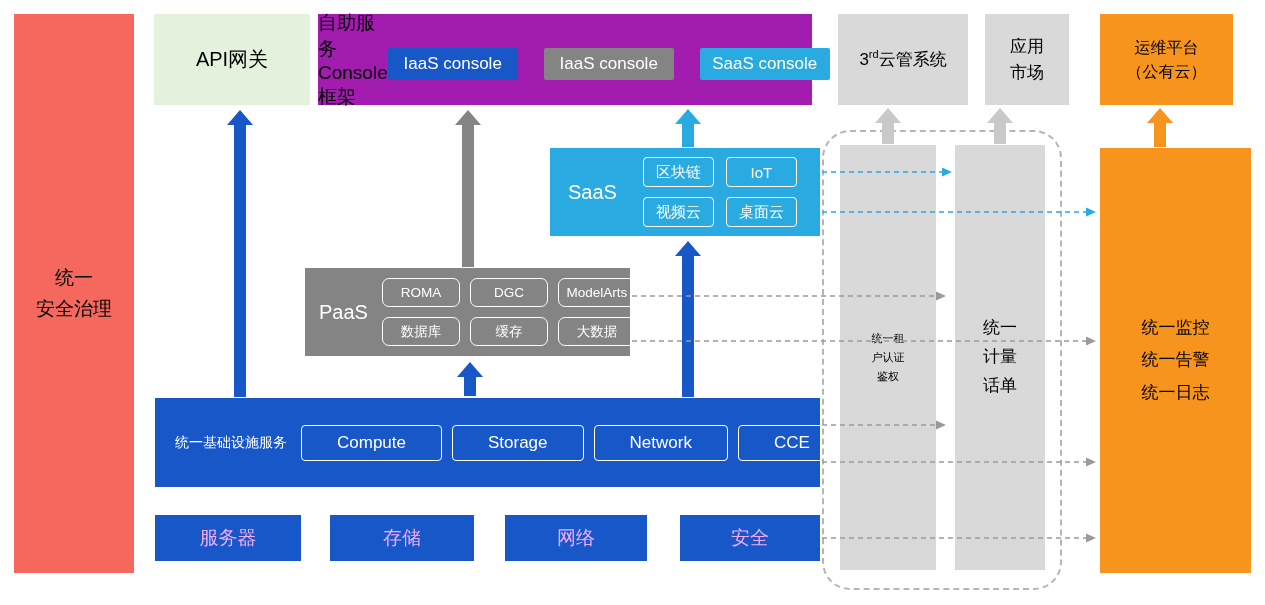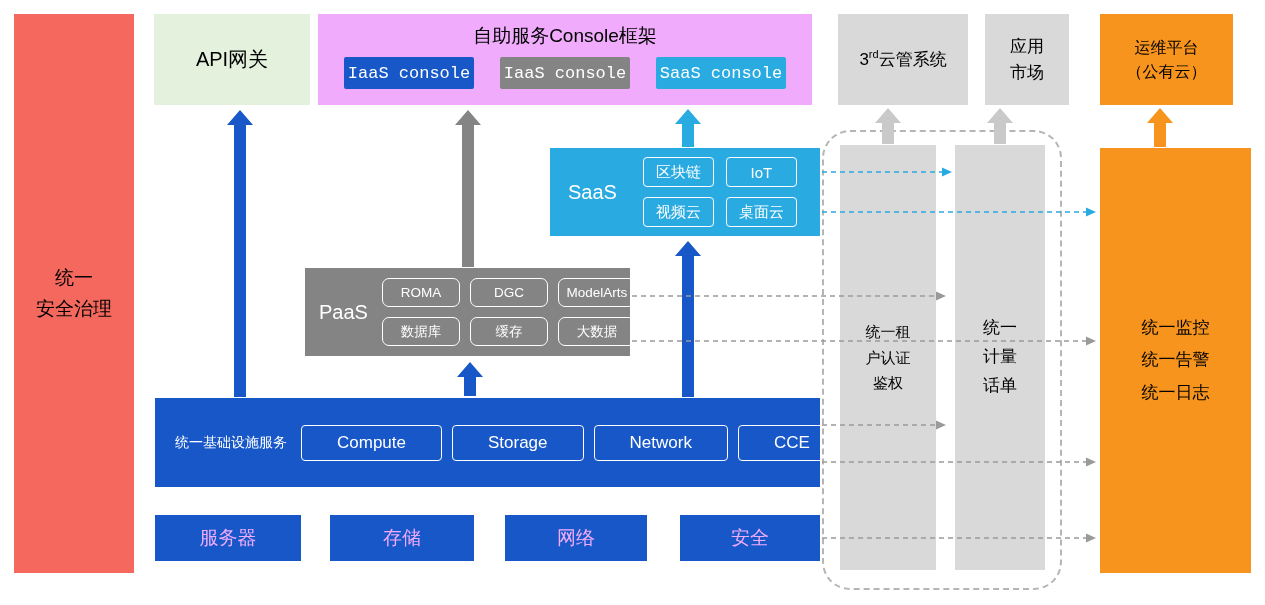--- a/index.html
+++ b/index.html
@@ -9,24 +9,24 @@
   }
   .abs{position:absolute;box-sizing:border-box;}
   .center{display:flex;align-items:center;justify-content:center;}
   .pre{white-space:pre-line;text-align:center;}
 
   
   #red-bar{left:14px;top:14px;width:120px;height:559px;background:#f4685e;font-size:19px;line-height:1.6;}
 
   
   #api-box{left:154px;top:14px;width:156px;height:91px;background:#e3f1dd;font-size:20px;}
-  #console-box{left:318px;top:14px;width:494px;height:91px;background:#f0abfc;
-    display:flex;flex-direction:column;align-items:center;justify-content:flex-start;padding-top:9px;}
+  #console-box{left:318px;top:14px;width:494px;height:91px;background:#a21caf;
+    display:flex;flex-direction:row;align-items:center;justify-content:flex-start;padding-top:9px;}
   .console-title{font-size:19px;margin-bottom:8px;}
-  .console-chips{display:flex;gap:26px;font-family:Liberation Mono, monospace;}
+  .console-chips{display:flex;gap:26px;}
   .chip{width:130px;height:32px;display:flex;align-items:center;justify-content:center;
     color:#fff;font-size:17px;border-radius:2px;}
   .chip-iaas{background:#1757c8;}
   .chip-paas{background:#848484;}
   .chip-saas{background:#29abe2;}
   #third-box{left:838px;top:14px;width:130px;height:91px;background:#d9d9d9;font-size:17px;}
   #third-box sup{font-size:11px;}
   #market-box{left:985px;top:14px;width:84px;height:91px;background:#d9d9d9;font-size:17px;line-height:1.5;}
   #ops-box{left:1100px;top:14px;width:133px;height:91px;background:#f7941e;font-size:16px;line-height:1.5;}
 
@@ -53,21 +53,21 @@
 
   
   .bottom-box{top:515px;height:46px;background:#1757c8;color:#f0abfc;font-size:19px;}
   #srv-box{left:155px;width:146px;}
   #sto-box{left:330px;width:144px;}
   #net-box{left:505px;width:142px;}
   #sec-box{left:680px;width:140px;}
 
   
   #dash-group{left:822px;top:130px;width:240px;height:460px;border:2px dashed #b5b5b5;border-radius:28px;}
-  #auth-bar{left:840px;top:145px;width:96px;height:425px;background:#d9d9d9;font-size:15px;line-height:1.7;}
+  #auth-bar{left:840px;top:145px;width:96px;height:425px;background:#d9d9d9;font-size:11px;line-height:1.7;}
   #bill-bar{left:955px;top:145px;width:90px;height:425px;background:#d9d9d9;font-size:17px;line-height:1.7;}
   #mon-bar{left:1100px;top:148px;width:151px;height:425px;background:#f7941e;font-size:17px;line-height:1.9;}
 
   
   #overlay{position:absolute;left:0;top:0;width:1265px;height:605px;pointer-events:none;}
 </style>
 </head>
 <body>
 
 <div class="canvas">

